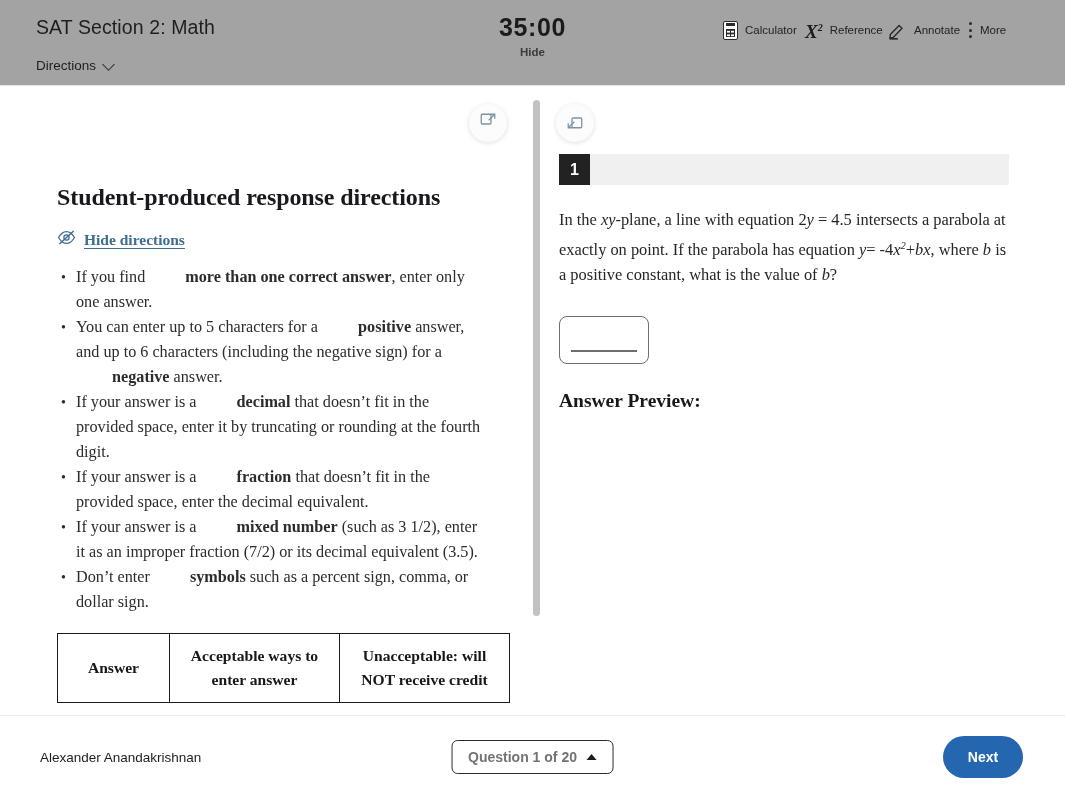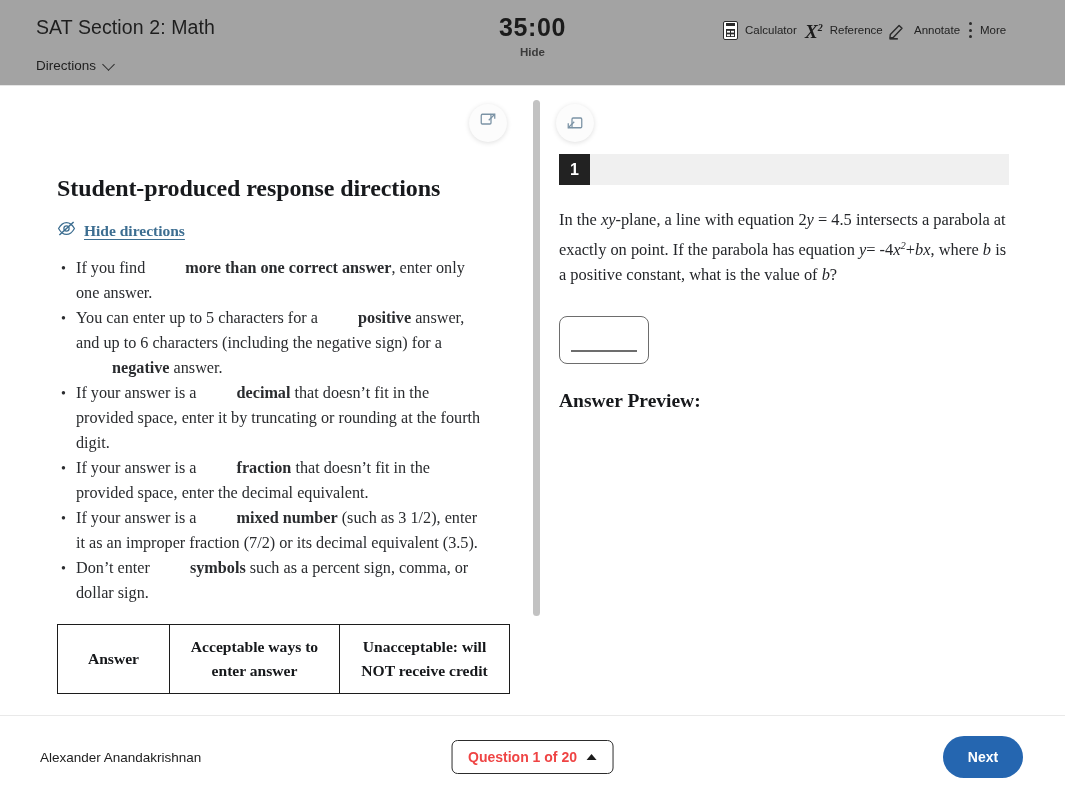--- a/index.html
+++ b/index.html
@@ -110,21 +110,21 @@
   #tgl-right { left: 556px; top: 17px; }
 
   
   .divider-handle {
     position: absolute; left: 533px; top: 13px; width: 7px; height: 516px;
     background: #c2c2c2; border-radius: 4px; z-index: 4; cursor: col-resize;
   }
 
   
   .pane-left {
-    position: absolute; left: 0; top: 3px; width: 526px; height: 628px;
+    position: absolute; left: 0; top: 12px; width: 526px; height: 628px;
     overflow: hidden; padding: 15px;
   }
   .left-inner { padding: 68px 30px 0 42px; }
 
   .dir-heading {
     font-family: "Liberation Serif", serif;
     font-size: 24px; font-weight: 700; color: #17191c; line-height: 30px;
     letter-spacing: -0.1px;
   }
   .hide-dir-row {
@@ -210,21 +210,21 @@
   .footer-name {
     position: absolute; left: 40px; top: 50%; transform: translateY(-50%);
     font-size: 13.5px; color: #1d1d1d;
   }
   .qnav {
     position: absolute; left: 50%; transform: translateX(-50%);
     top: 50%; margin-top: -17px;
     height: 34px; padding: 0 16px; border: 1.4px solid #2c2c2c;
     border-radius: 6px; background: #fff; cursor: pointer;
     display: flex; align-items: center; gap: 10px;
-    font-size: 14px; font-weight: 700; color: #ef4444;
+    font-size: 14px; font-weight: 700; color: #737373;
   }
   .caret-up {
     width: 0; height: 0; border-left: 5px solid transparent;
     border-right: 5px solid transparent; border-bottom: 6.5px solid #1b1b1b;
   }
   .next-btn {
     position: absolute; right: 42px; top: 50%; margin-top: -21px;
     height: 42px; width: 80px; border-radius: 21px;
     background: #2566b0; color: #fff; border: none;
     font-size: 14px; font-weight: 700; cursor: pointer;

